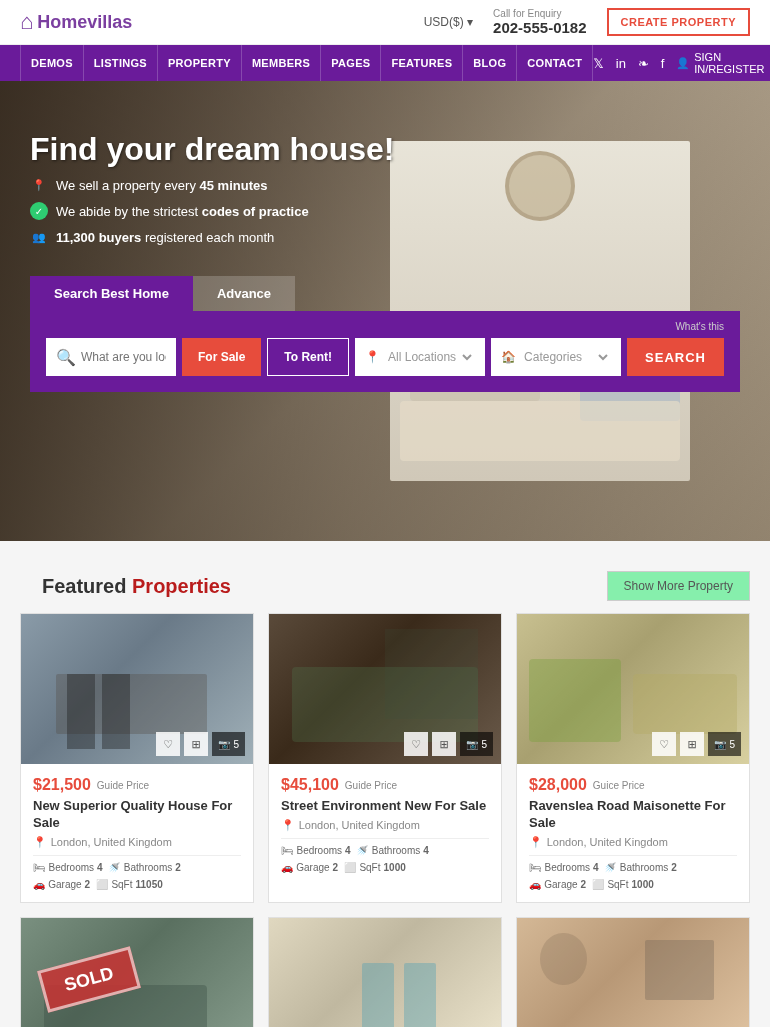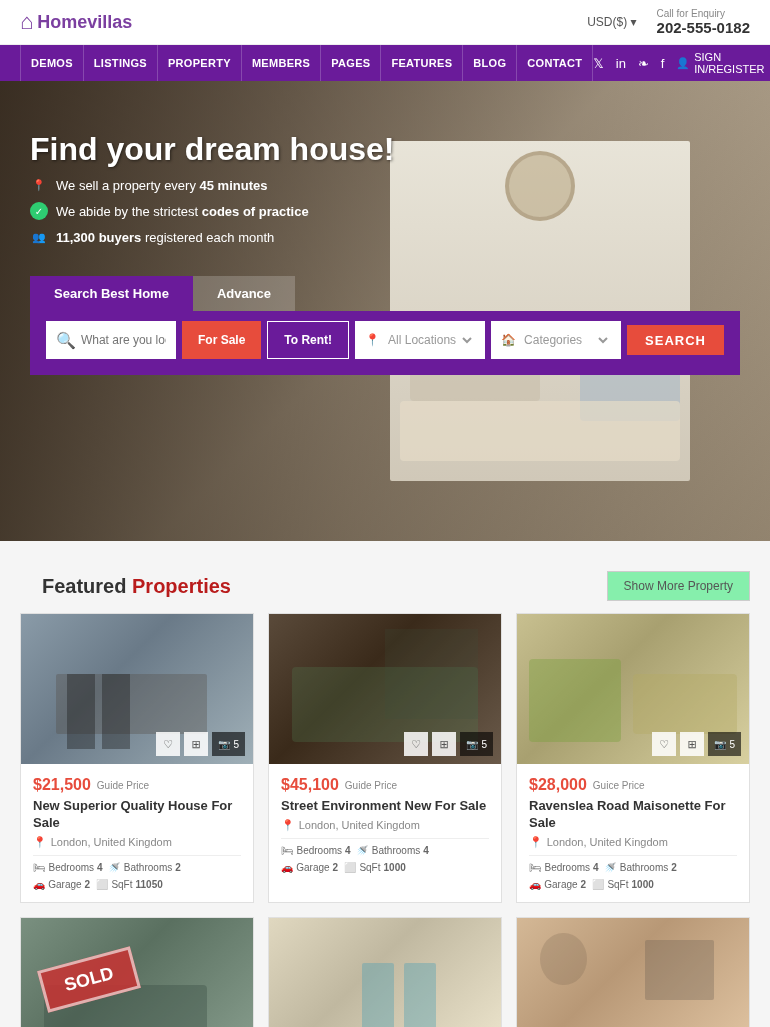--- a/index.html
+++ b/index.html
@@ -50,21 +50,21 @@
     .search-row { display: flex; align-items: center; gap: 6px; }
     .search-input-wrap { flex: 2; background: #fff; display: flex; align-items: center; padding: 0 10px; height: 38px; }
     .search-input-wrap input { border: none; outline: none; font-size: 12px; color: #999; width: 100%; }
     .filter-btn { padding: 0 16px; height: 38px; font-size: 12px; font-weight: bold; cursor: pointer; border: none; }
     .filter-btn.red { background: #e74c3c; color: #fff; }
     .filter-btn.outline { background: transparent; color: #fff; border: 1px solid #fff; }
     .location-wrap { flex: 2; background: #fff; display: flex; align-items: center; padding: 0 10px; height: 38px; }
     .location-wrap select { border: none; outline: none; font-size: 12px; color: #999; width: 100%; background: transparent; }
     .category-wrap { flex: 2; background: #fff; display: flex; align-items: center; padding: 0 10px; height: 38px; }
     .category-wrap select { border: none; outline: none; font-size: 12px; color: #999; width: 100%; background: transparent; }
-    .search-btn { background: #e74c3c; color: #fff; border: none; height: 30px; padding: 0 18px; font-size: 13px; font-weight: bold; cursor: pointer; letter-spacing: 1px; }
+    .search-btn { background: #e74c3c; color: #fff; border: none; height: 38px; padding: 0 18px; font-size: 13px; font-weight: bold; cursor: pointer; letter-spacing: 1px; }
 
     
     .featured-section { background: #f5f5f5; padding: 30px 20px; }
     .featured-header { display: flex; align-items: center; justify-content: space-between; margin-bottom: 12px; }
     .featured-title { font-size: 20px; font-weight: bold; }
     .featured-title span { color: #7b3fa0; }
     .show-more-btn { border: 1px solid #ccc; background: #86efac; padding: 7px 16px; font-size: 12px; cursor: pointer; color: #555; }
     .featured-tabs { display: flex; gap: 16px; margin-bottom: 18px; }
     .ftab { font-size: 11px; font-weight: bold; cursor: pointer; padding-bottom: 4px; color: #888; text-transform: uppercase; letter-spacing: 0.5px; }
     .ftab.active { color: #e74c3c; border-bottom: 2px solid #e74c3c; }
@@ -108,20 +108,21 @@
   </div>
   <div class="top-right">
     <span class="currency">
       <span>USD($)</span>
       <span>▾</span>
     </span>
     <div class="phone-block">
       <div class="phone-label">Call for Enquiry</div>
       <div class="phone-number">202-555-0182</div>
     </div>
+    <button class="create-property-btn">CREATE PROPERTY</button>
   </div>
 </div>
 
 <nav>
   <div class="nav-left">
     <span class="nav-item">DEMOS</span>
     <span class="nav-item">LISTINGS</span>
     <span class="nav-item">PROPERTY</span>
     <span class="nav-item">MEMBERS</span>
     <span class="nav-item">PAGES</span>
@@ -169,20 +170,21 @@
         <span><strong>11,300 buyers</strong> registered each month</span>
       </li>
     </ul>
 
     <div class="search-area">
       <div class="search-tabs">
         <div class="search-tab active">Search Best Home</div>
         <div class="search-tab inactive">Advance</div>
       </div>
       <div class="search-box">
+        <div class="whats-this">What's this</div>
         <div class="search-row">
           <div class="search-input-wrap">
             <span style="color:#ccc;margin-right:5px;">🔍</span>
             <input type="text" placeholder="What are you looking for?" style="">
           </div>
           <button class="filter-btn red">For Sale</button>
           <button class="filter-btn outline">To Rent!</button>
           <div class="location-wrap">
             <span style="color:#ccc;font-size:12px;margin-right:4px;">📍</span>
             <select>

